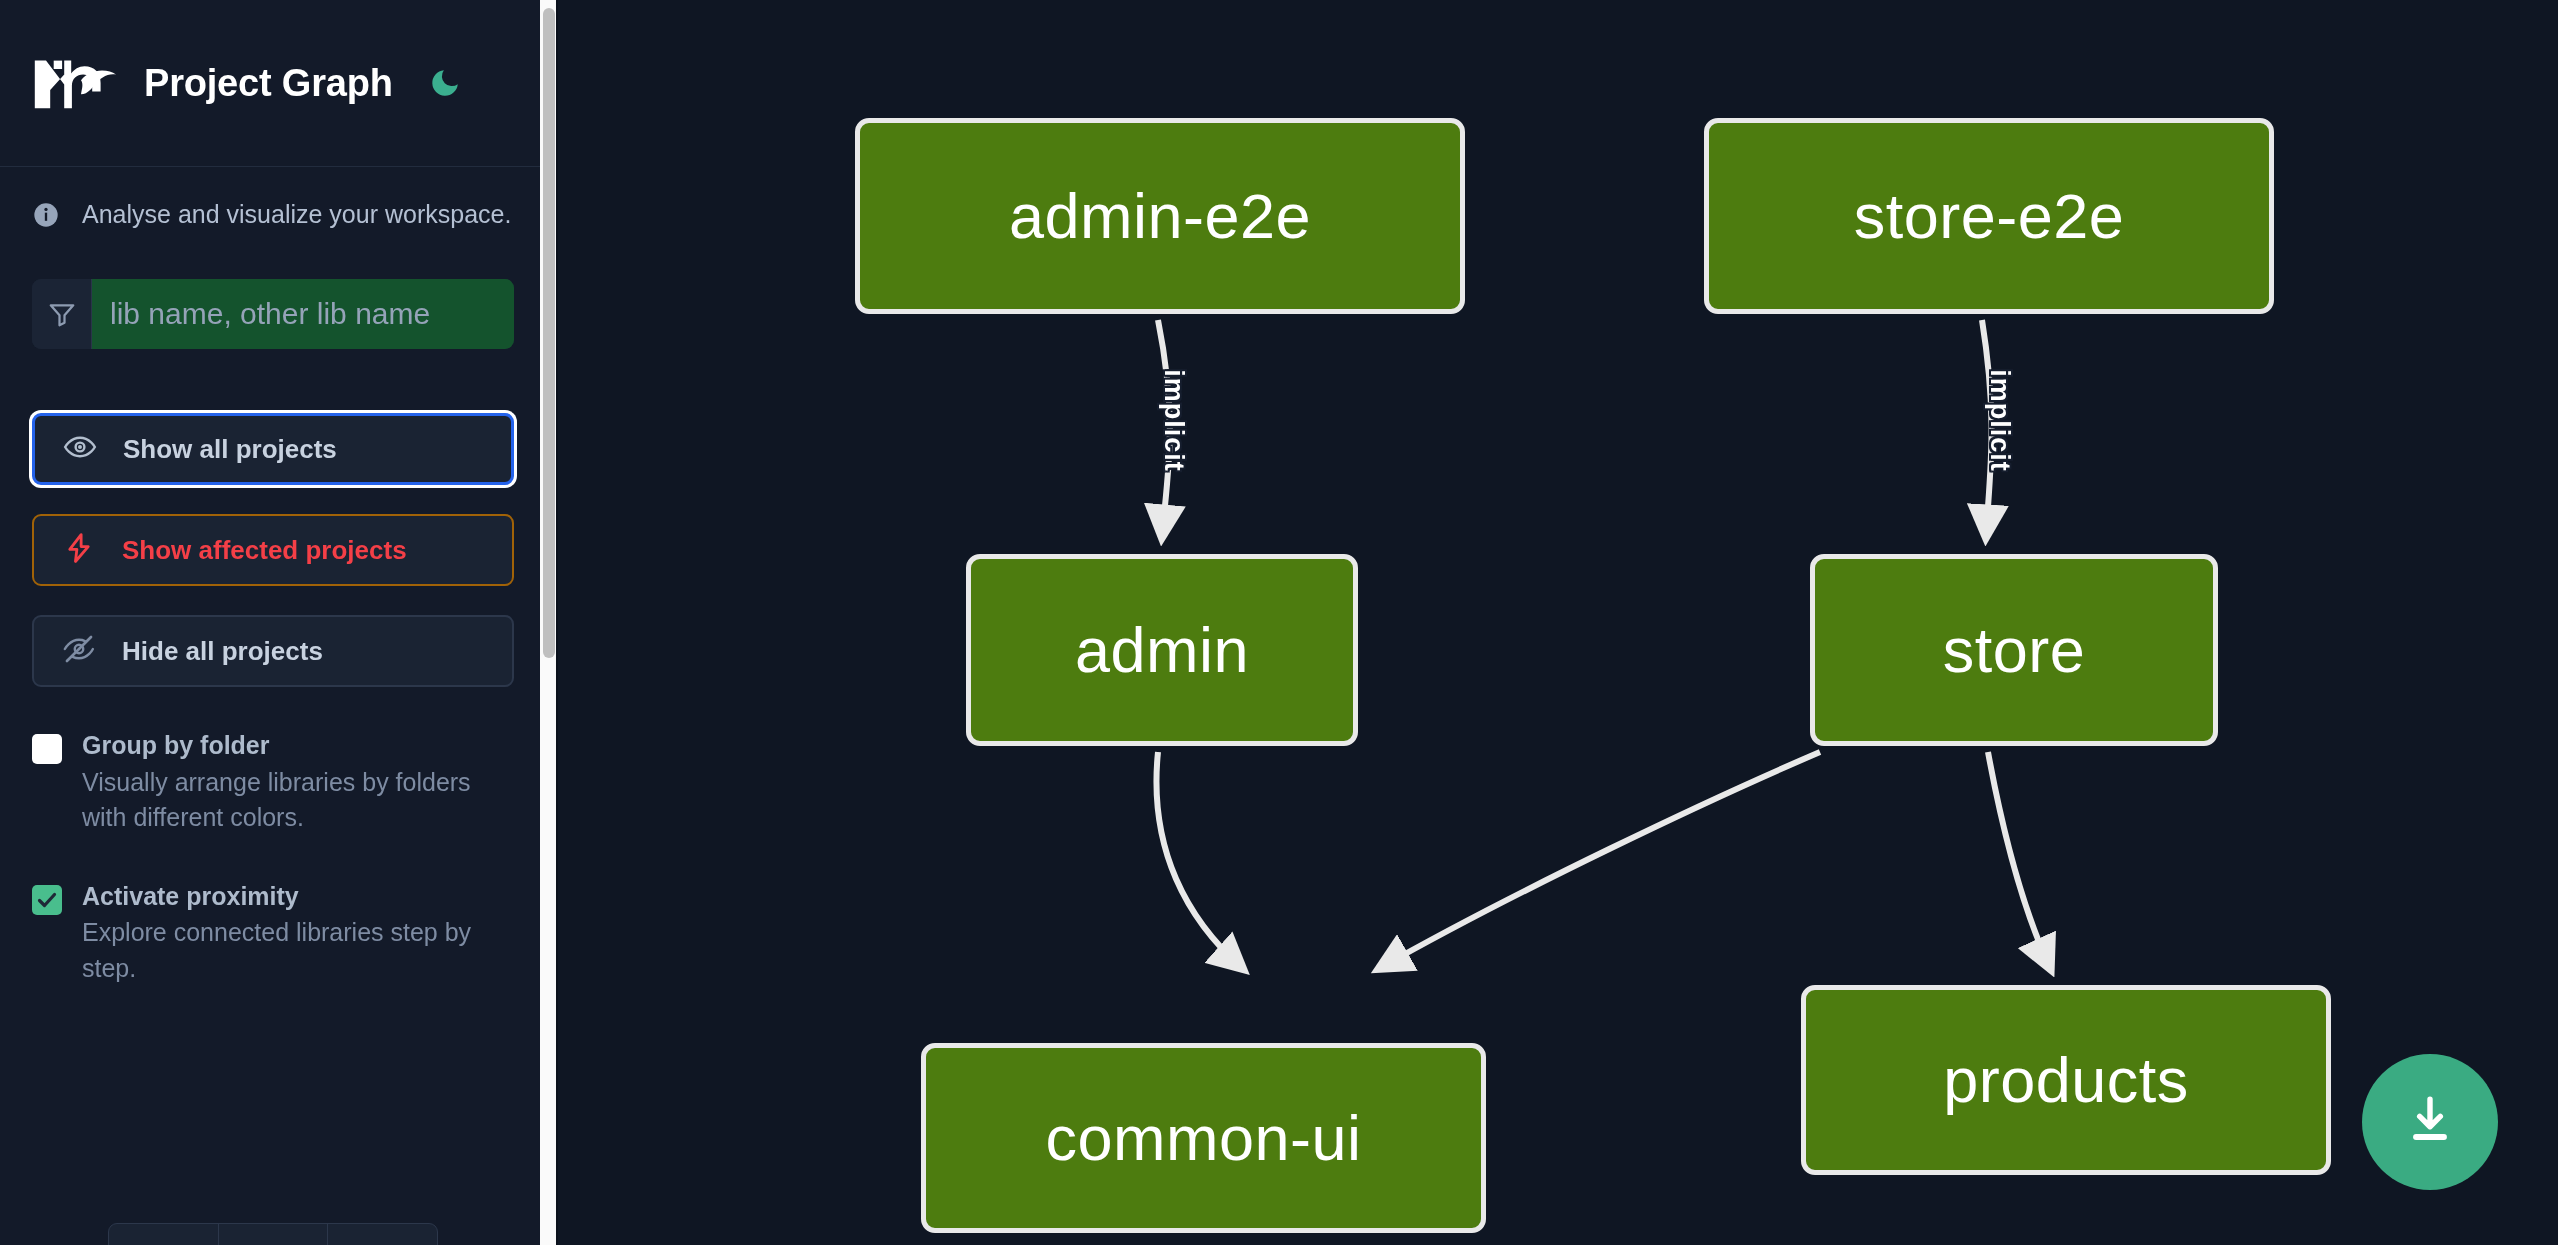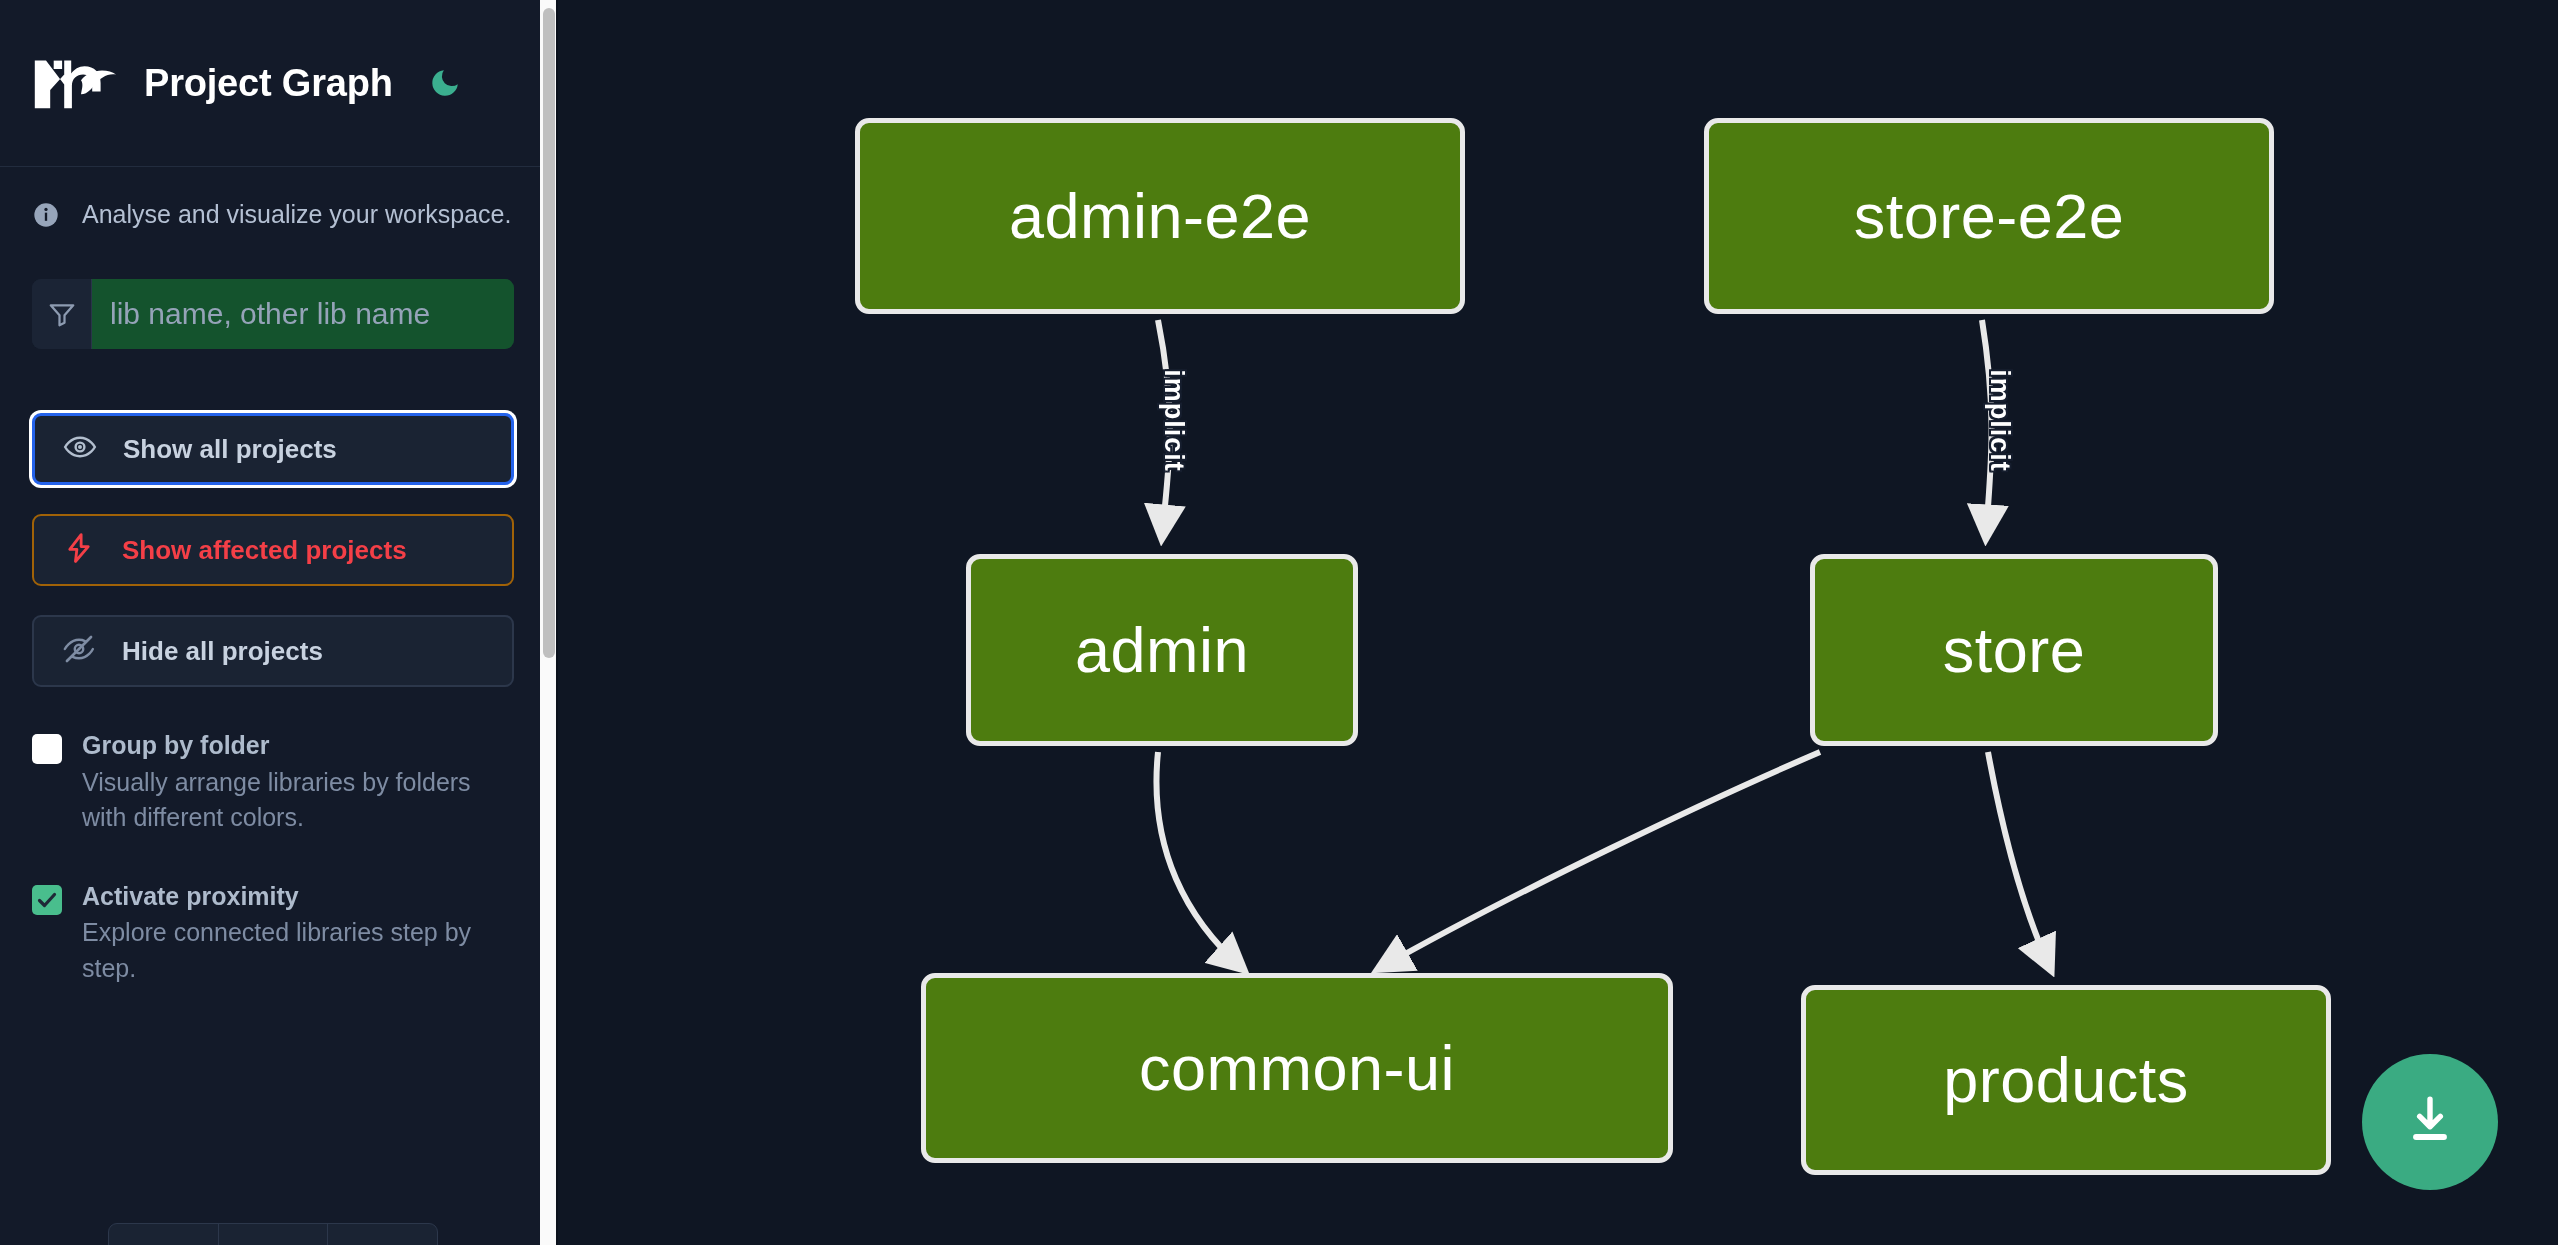--- a/index.html
+++ b/index.html
@@ -307,21 +307,21 @@
     <div class="edge-label" style="left:1390px; top:405px; transform:rotate(90deg);">implicit</div>
 
     <div class="node pink" style="left:297px; top:118px; width:610px; height:196px;">admin-e2e</div>
 
     <div class="node pink" style="left:1146px; top:118px; width:570px; height:196px;">store-e2e</div>
 
     <div class="node pink" style="left:408px; top:554px; width:392px; height:192px;">admin</div>
 
     <div class="node pink" style="left:1252px; top:554px; width:408px; height:192px;">store</div>
 
-    <div class="node pink" style="left:363px; top:973px; width:752px; height:190px;">common-ui</div>
+    <div class="node pink" style="left:363px; top:1043px; width:565px; height:190px;">common-ui</div>
 
     <div class="node grey" style="left:1243px; top:985px; width:530px; height:190px;">products</div>
 
     <div id="dl-btn">
       <span>
         <svg viewBox="0 0 24 24" width="62" height="62" aria-hidden="true">
           <path d="M12 4v10M12 14.6 8 10.6M12 14.6 16 10.6" fill="none" stroke="#FFFFFF" stroke-width="2.1" stroke-linecap="round" stroke-linejoin="round"></path>
           <line x1="6.6" y1="18.6" x2="17.4" y2="18.6" stroke="#FFFFFF" stroke-width="2.3" stroke-linecap="round"></line>
         </svg>
       </span>

